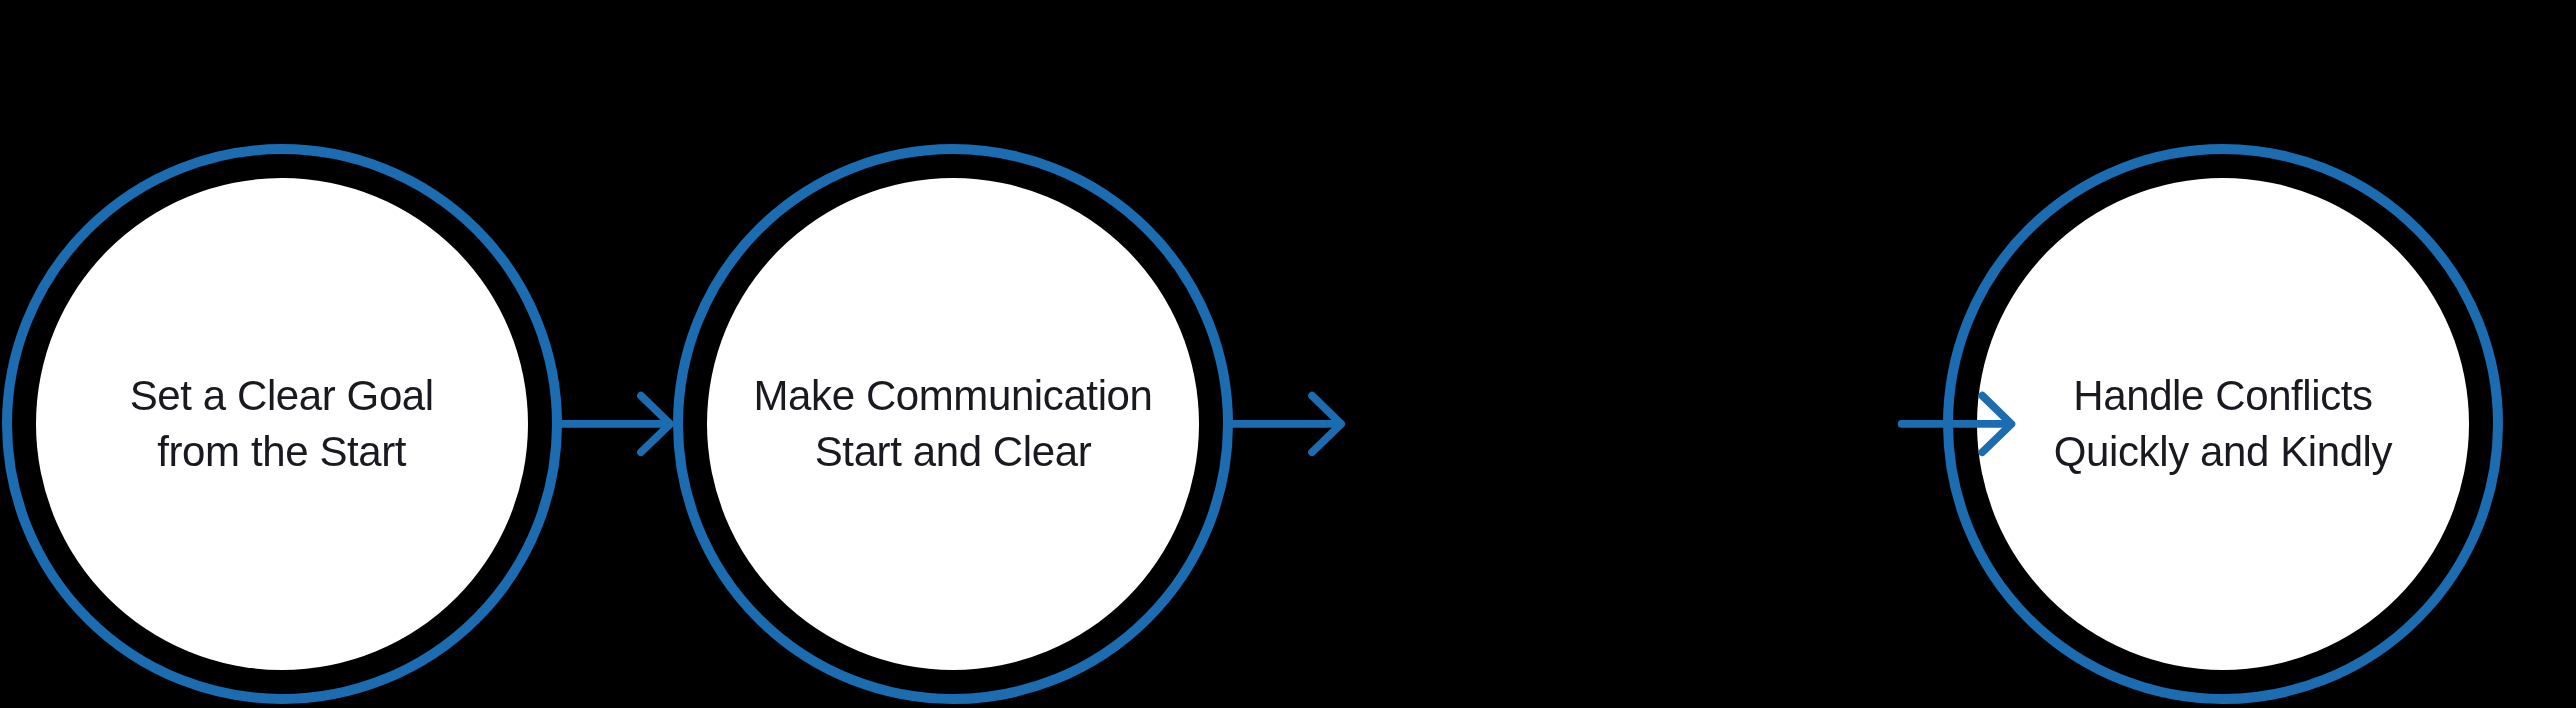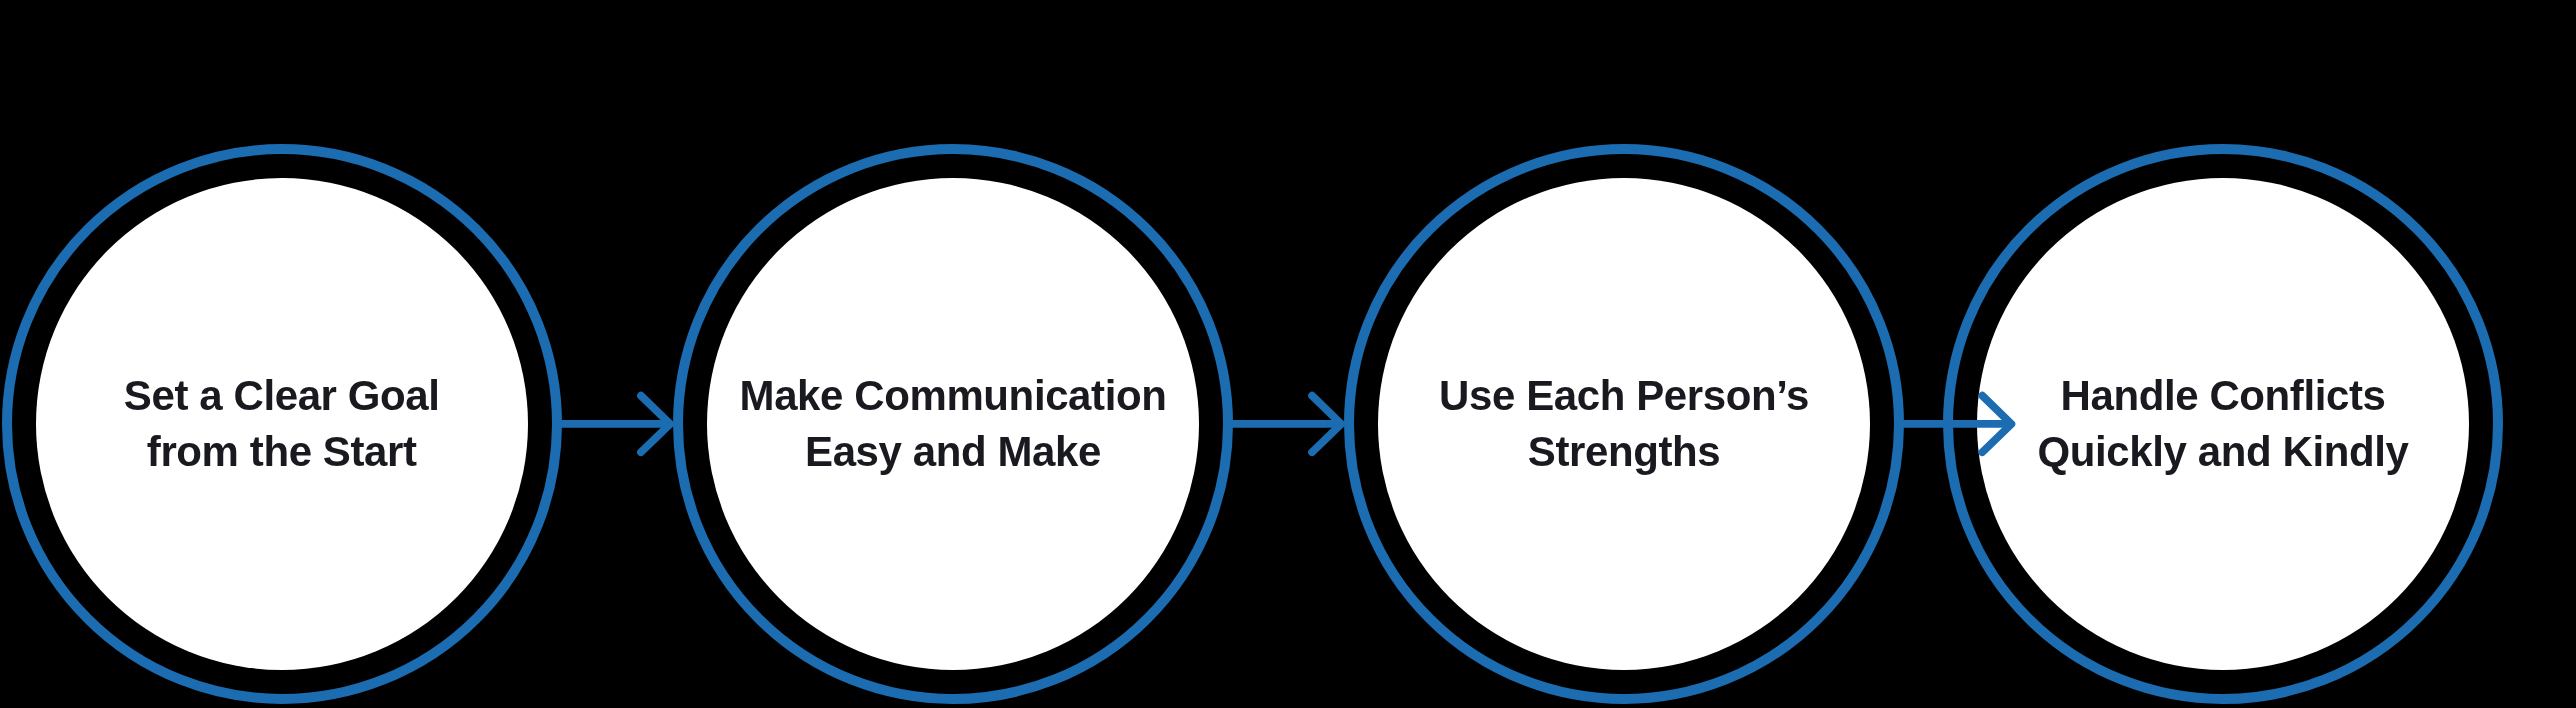--- a/index.html
+++ b/index.html
@@ -19,21 +19,21 @@
     border:10.3px solid var(--ring);border-radius:50%;
     background:var(--background);
   }
   .disc{
     position:absolute;inset:24px;border-radius:50%;
     background:var(--disc);
     display:flex;align-items:center;justify-content:center;
   }
   .label{
     white-space:pre;text-align:center;
-    font-weight:700;font-size:42px;line-height:1.34;
+    font-weight:400;font-size:42px;line-height:1.34;
     letter-spacing:-0.4px;color:var(--text);
   }
   .arrows{position:absolute;left:0;top:0;width:2576px;height:708px;pointer-events:none;}
   .arrows .shaft,.arrows .head{
     stroke:var(--arrow);stroke-width:9;fill:none;
     stroke-linecap:round;stroke-linejoin:round;
   }
   .c1{left:1.7px;} .c2{left:673px;} .c3{left:1344px;} .c4{left:1943px;}
 </style>
 </head>
@@ -44,30 +44,24 @@
   <div class="circle c1">
     <div class="disc">
       <div class="label">Set a Clear Goal
 from the Start</div>
     </div>
   </div>
 
   <div class="circle c2">
     <div class="disc">
       <div class="label">Make Communication
-Easy and Make</div>
+Start and Clear</div>
     </div>
   </div>
 
-  <div class="circle c3">
-    <div class="disc">
-      <div class="label">Use Each Person’s
-Strengths</div>
-    </div>
-  </div>
 
   <div class="circle c4">
     <div class="disc">
       <div class="label">Handle Conflicts
 Quickly and Kindly</div>
     </div>
   </div>
 
   <svg class="arrows" viewBox="0 0 3000 825">
     <g>

